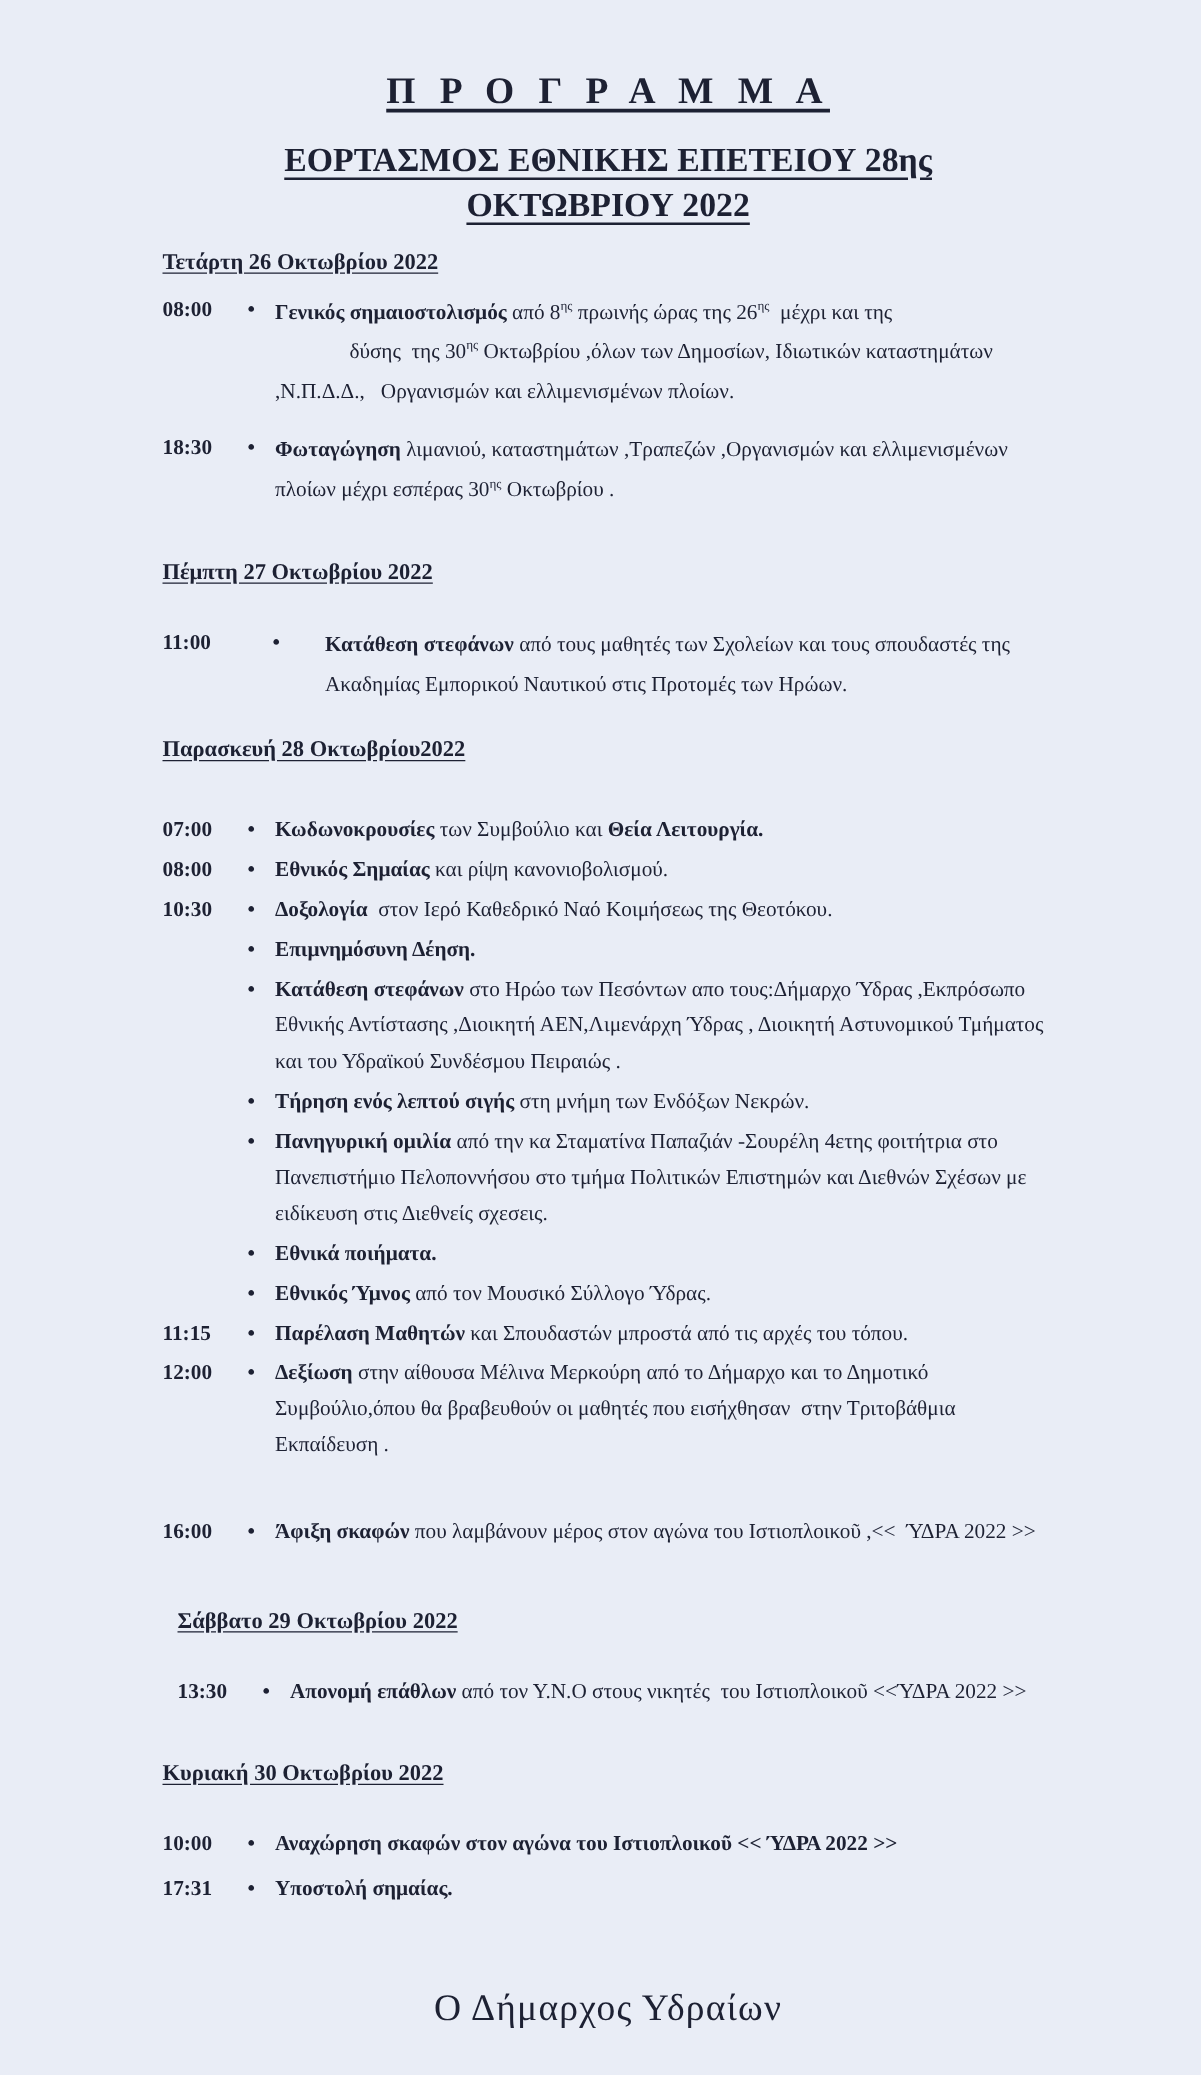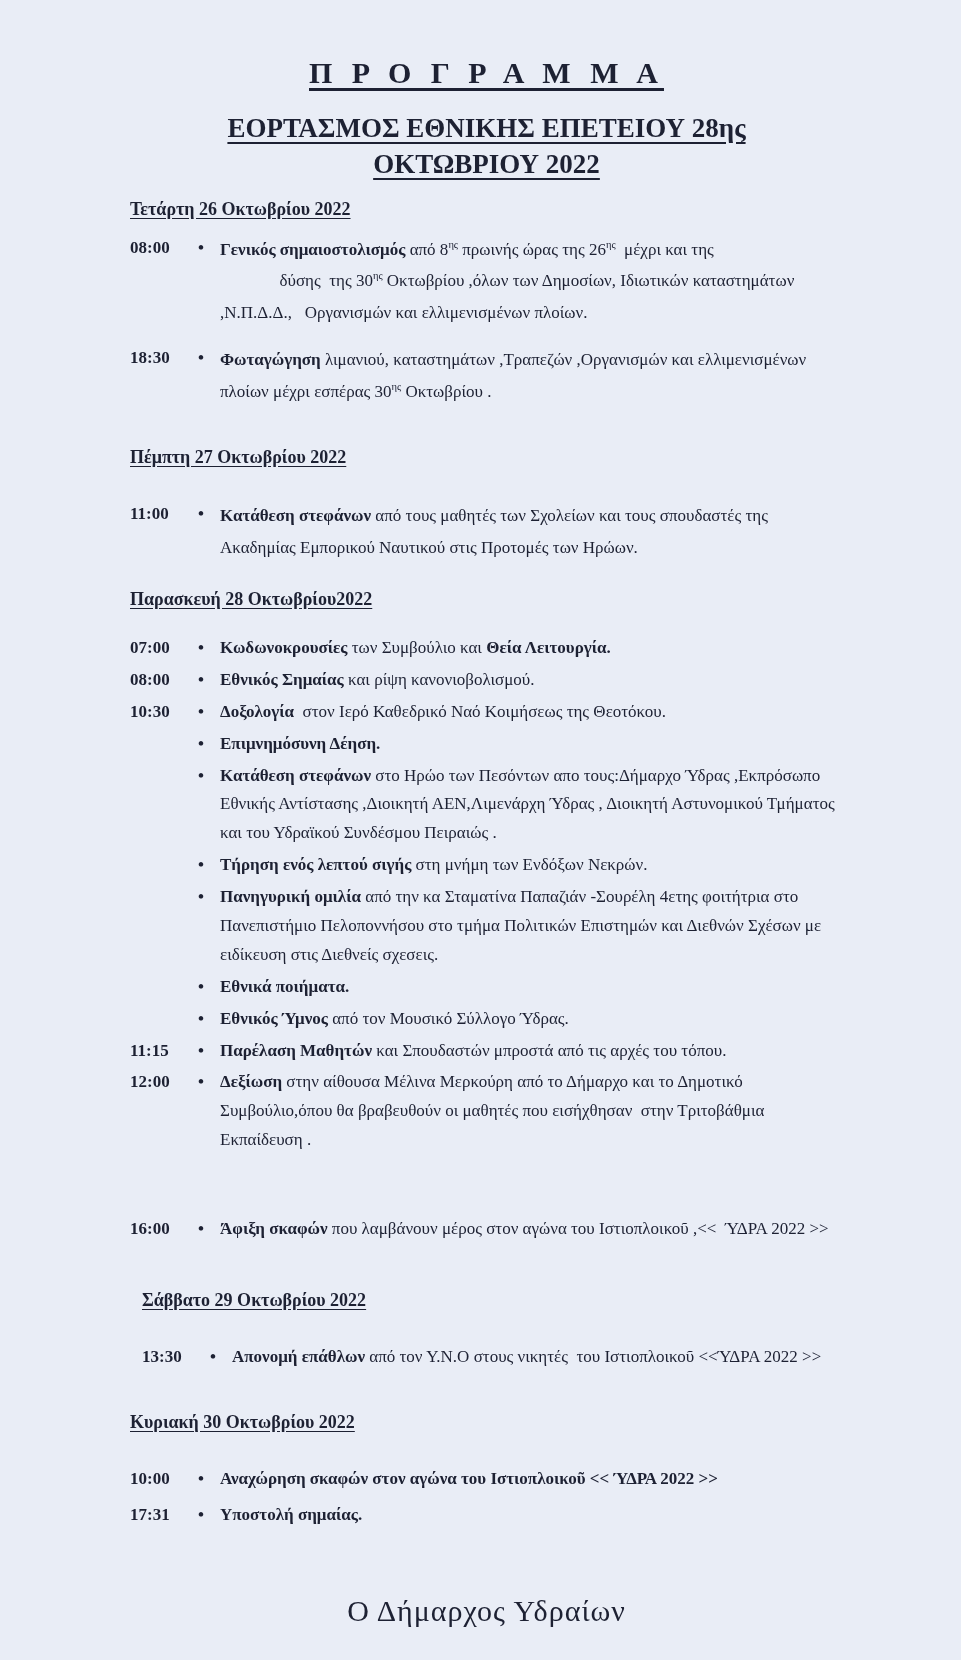--- a/index.html
+++ b/index.html
@@ -20,37 +20,37 @@
   }
   .subtitle .u { text-decoration:underline; text-underline-offset:5px; }
   .section { margin:0; }
   .section-heading {
     font-size:18px; font-weight:700; text-decoration:underline;
     text-underline-offset:3px; margin:0 0 14px 0;
   }
   .section:nth-of-type(2) { margin-top:40px; }
   .section:nth-of-type(2) .section-heading { margin-bottom:32px; }
   .section:nth-of-type(3) { margin-top:26px; }
-  .section:nth-of-type(3) .section-heading { margin-bottom:24px; }
+  .section:nth-of-type(3) .section-heading { margin-bottom:40px; }
   .section:nth-of-type(4) { margin-top:46px;margin-left:12px; }
   .section:nth-of-type(4) .section-heading { margin-bottom:32px; }
   .section:nth-of-type(5) { margin-top:40px; }
   .section:nth-of-type(5) .section-heading { margin-bottom:32px; }
   .entry { display:flex; align-items:flex-start; margin-bottom:6px; font-size:17px; }
   .section:nth-of-type(1) .entry { margin-bottom:16px; }
-  .section:nth-of-type(2) .entry { margin-bottom:10px; }
+  .section:nth-of-type(2) .entry { margin-bottom:10px;gap:20px; }
   .section:nth-of-type(3) .entry { margin-bottom:3px; }
   .section:nth-of-type(5) .entry { margin-bottom:7px; }
   .time { width:68px; flex:none; font-weight:700; line-height:1.7; }
   .bullet { width:22px; flex:none; font-weight:700; line-height:1.7; }
   .content { flex:1; white-space:pre-wrap; line-height:1.7; }
   .section:nth-of-type(1) .content, .section:nth-of-type(2) .content { line-height:1.85; }
   .seg.bold { font-weight:700; }
   .seg.sup { vertical-align:super; font-size:10.5px; line-height:0; }
-  .gap-before { margin-top:60px; }
+  .gap-before { margin-top:40px; }
   .sig-role { margin-top:64px; text-align:center; font-size:30px; letter-spacing:1px; }
 </style>
 </head>
 <body>
 
 <div class="page">
   <h1 class="title"><span class="u">Π Ρ Ο Γ Ρ Α Μ Μ Α</span></h1>
   <h2 class="subtitle"><span class="u">ΕΟΡΤΑΣΜΟΣ ΕΘΝΙΚΗΣ ΕΠΕΤΕΙΟΥ 28ης
 ΟΚΤΩΒΡΙΟΥ 2022</span></h2>
 

